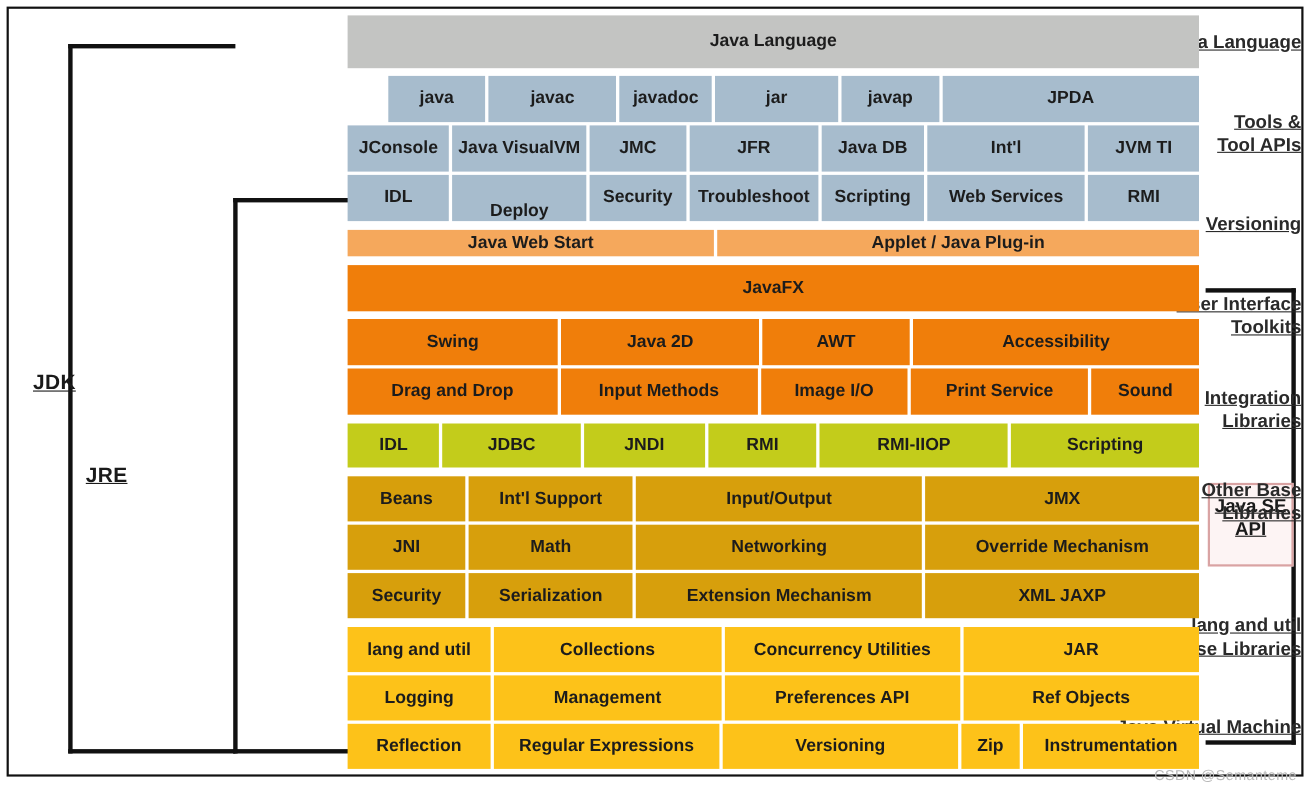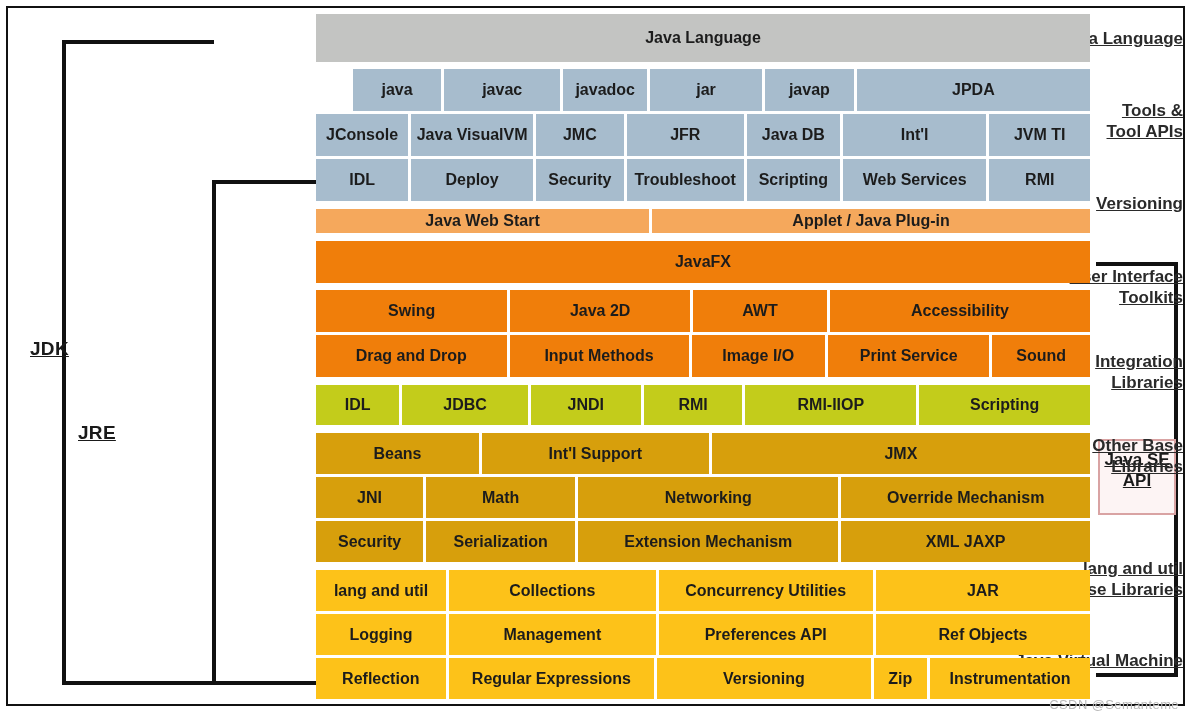--- a/index.html
+++ b/index.html
@@ -265,21 +265,21 @@
           <span>Int'l</span>
         </div>
         <div class="cell t-tool" style="flex: 13.3 1 0px;">
           <span>JVM TI</span>
         </div>
       </div>
       <div class="band t-tool h-tool" style="background: transparent; margin-bottom: 8px;">
         <div class="cell t-tool" style="flex: 12.2 1 0px;">
           <span>IDL</span>
         </div>
-        <div class="cell t-tool" style="flex: 16.1 1 0px;">
+        <div class="cell t-tool" style="flex: 16.1 1 0px; align-items: flex-end;">
           <span>Deploy</span>
         </div>
         <div class="cell t-tool" style="flex: 11.6 1 0px;">
           <span>Security</span>
         </div>
         <div class="cell t-tool" style="flex: 15.5 1 0px;">
           <span>Troubleshoot</span>
         </div>
         <div class="cell t-tool" style="flex: 12.3 1 0px;">
           <span>Scripting</span>
@@ -355,20 +355,23 @@
           <span>Scripting</span>
         </div>
       </div>
       <div class="band t-other h-other" style="background: transparent;">
         <div class="cell t-other" style="flex: 14 1 0px;">
           <span>Beans</span>
         </div>
         <div class="cell t-other" style="flex: 19.5 1 0px;">
           <span>Int'l Support</span>
         </div>
+        <div class="cell t-other" style="flex: 34 1 0px;">
+          <span>Input/Output</span>
+        </div>
         <div class="cell t-other" style="flex: 32.5 1 0px;">
           <span>JMX</span>
         </div>
       </div>
       <div class="band t-other h-other" style="background: transparent;">
         <div class="cell t-other" style="flex: 14 1 0px;">
           <span>JNI</span>
         </div>
         <div class="cell t-other" style="flex: 19.5 1 0px;">
           <span>Math</span>

